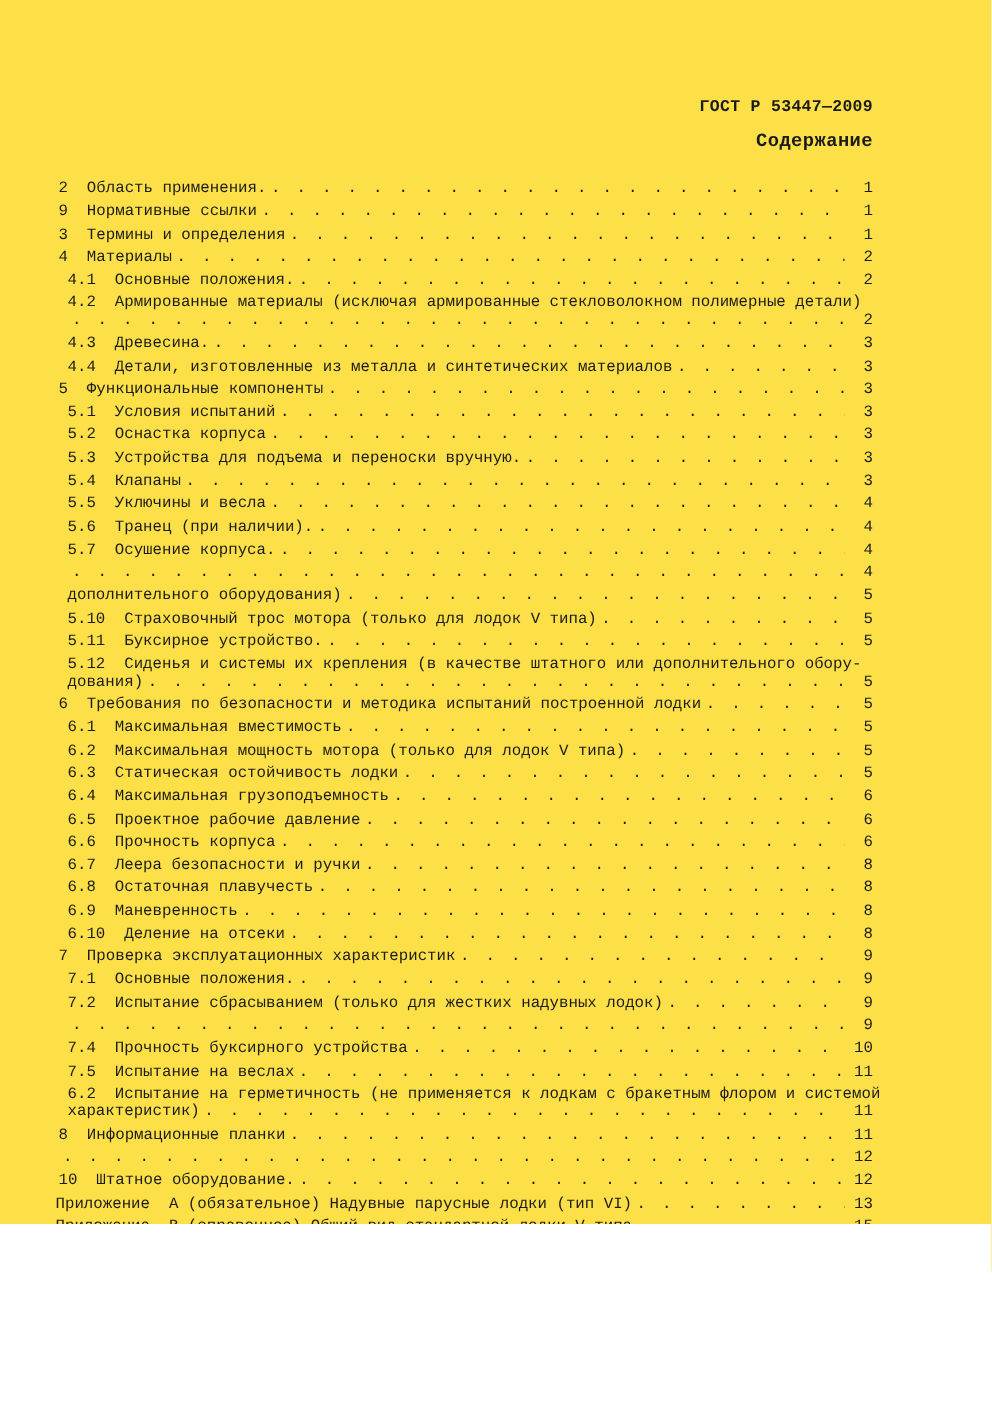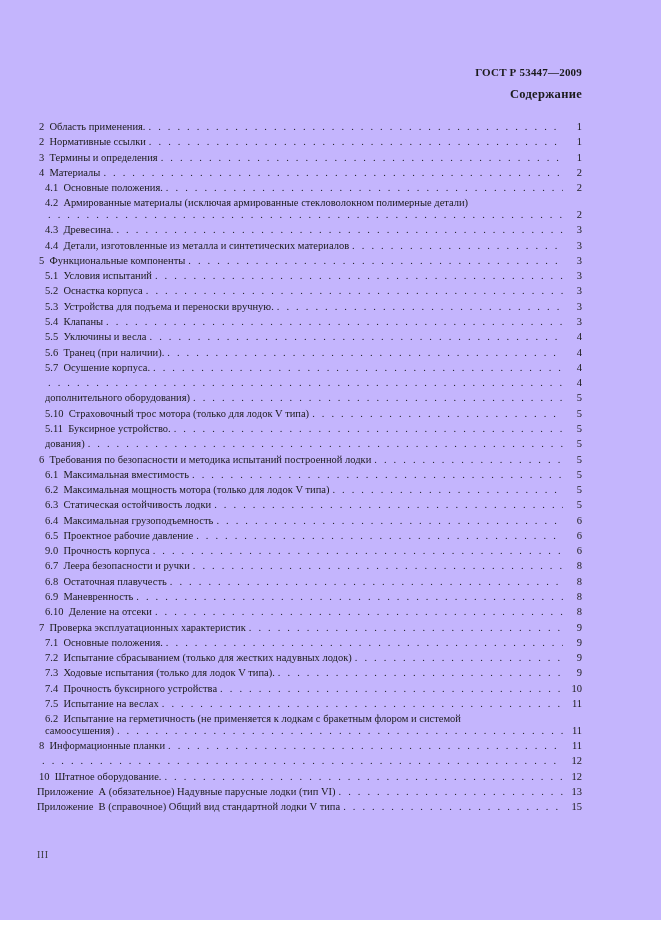--- a/index.html
+++ b/index.html
@@ -3,23 +3,23 @@
 <meta charset="utf-8">
 <style>
   html, body {
     margin: 0;
     padding: 0;
     background: #ffffff;
   }
   .page {
     position: relative;
     width: 661px;
-    height: 920px;
-    background: #c4b5fd;
-    font-family: Liberation Serif, serif;
+    height: 816px;
+    background: #fde047;
+    font-family: Liberation Mono, monospace;
     color: #1b1b1b;
     overflow: hidden;
   }
   .doc-code {
     position: absolute;
     top: 66px;
     left: 37px;
     right: 79px;
     text-align: right;
     font-size: 11px;
@@ -97,21 +97,21 @@
   <div class="toc" id="toc">
       <div class="item lvl0">
         <div class="trow">
           <span class="tlabel">2  Область применения.</span>
           <span class="leader" aria-hidden="true">. . . . . . . . . . . . . . . . . . . . . . . . . . . . . . . . . . . . . . . . . . . . . . . . . . . . . . . . . . . . . . . . . . . . . . . . . . . . . . . . . . . . . . . . . . . . . . . . . . . . . . . . . . . . . . . . . . . . . . . . . . . . . . . . . . </span>
           <span class="pagenum">1</span>
         </div>
       </div>
       <div class="item lvl0">
         <div class="trow">
-          <span class="tlabel">2  Нормативные ссылки</span>
+          <span class="tlabel">9  Нормативные ссылки</span>
           <span class="leader" aria-hidden="true">. . . . . . . . . . . . . . . . . . . . . . . . . . . . . . . . . . . . . . . . . . . . . . . . . . . . . . . . . . . . . . . . . . . . . . . . . . . . . . . . . . . . . . . . . . . . . . . . . . . . . . . . . . . . . . . . . . . . . . . . . . . . . . . . . . </span>
           <span class="pagenum">1</span>
         </div>
       </div>
       <div class="item lvl0">
         <div class="trow">
           <span class="tlabel">3  Термины и определения</span>
           <span class="leader" aria-hidden="true">. . . . . . . . . . . . . . . . . . . . . . . . . . . . . . . . . . . . . . . . . . . . . . . . . . . . . . . . . . . . . . . . . . . . . . . . . . . . . . . . . . . . . . . . . . . . . . . . . . . . . . . . . . . . . . . . . . . . . . . . . . . . . . . . . . </span>
           <span class="pagenum">1</span>
         </div>
@@ -228,20 +228,21 @@
         </div>
       </div>
       <div class="item lvl1">
         <div class="trow">
           <span class="tlabel">5.11  Буксирное устройство.</span>
           <span class="leader" aria-hidden="true">. . . . . . . . . . . . . . . . . . . . . . . . . . . . . . . . . . . . . . . . . . . . . . . . . . . . . . . . . . . . . . . . . . . . . . . . . . . . . . . . . . . . . . . . . . . . . . . . . . . . . . . . . . . . . . . . . . . . . . . . . . . . . . . . . . </span>
           <span class="pagenum">5</span>
         </div>
       </div>
       <div class="item lvl1">
+        <div class="tline">5.12  Сиденья и системы их крепления (в качестве штатного или дополнительного обору-</div>
         <div class="trow">
           <span class="tlabel">дования)</span>
           <span class="leader" aria-hidden="true">. . . . . . . . . . . . . . . . . . . . . . . . . . . . . . . . . . . . . . . . . . . . . . . . . . . . . . . . . . . . . . . . . . . . . . . . . . . . . . . . . . . . . . . . . . . . . . . . . . . . . . . . . . . . . . . . . . . . . . . . . . . . . . . . . . </span>
           <span class="pagenum">5</span>
         </div>
       </div>
       <div class="item lvl0">
         <div class="trow">
           <span class="tlabel">6  Требования по безопасности и методика испытаний построенной лодки</span>
           <span class="leader" aria-hidden="true">. . . . . . . . . . . . . . . . . . . . . . . . . . . . . . . . . . . . . . . . . . . . . . . . . . . . . . . . . . . . . . . . . . . . . . . . . . . . . . . . . . . . . . . . . . . . . . . . . . . . . . . . . . . . . . . . . . . . . . . . . . . . . . . . . . </span>
@@ -278,21 +279,21 @@
       </div>
       <div class="item lvl1">
         <div class="trow">
           <span class="tlabel">6.5  Проектное рабочие давление</span>
           <span class="leader" aria-hidden="true">. . . . . . . . . . . . . . . . . . . . . . . . . . . . . . . . . . . . . . . . . . . . . . . . . . . . . . . . . . . . . . . . . . . . . . . . . . . . . . . . . . . . . . . . . . . . . . . . . . . . . . . . . . . . . . . . . . . . . . . . . . . . . . . . . . </span>
           <span class="pagenum">6</span>
         </div>
       </div>
       <div class="item lvl1">
         <div class="trow">
-          <span class="tlabel">9.0  Прочность корпуса</span>
+          <span class="tlabel">6.6  Прочность корпуса</span>
           <span class="leader" aria-hidden="true">. . . . . . . . . . . . . . . . . . . . . . . . . . . . . . . . . . . . . . . . . . . . . . . . . . . . . . . . . . . . . . . . . . . . . . . . . . . . . . . . . . . . . . . . . . . . . . . . . . . . . . . . . . . . . . . . . . . . . . . . . . . . . . . . . . </span>
           <span class="pagenum">6</span>
         </div>
       </div>
       <div class="item lvl1">
         <div class="trow">
           <span class="tlabel">6.7  Леера безопасности и ручки</span>
           <span class="leader" aria-hidden="true">. . . . . . . . . . . . . . . . . . . . . . . . . . . . . . . . . . . . . . . . . . . . . . . . . . . . . . . . . . . . . . . . . . . . . . . . . . . . . . . . . . . . . . . . . . . . . . . . . . . . . . . . . . . . . . . . . . . . . . . . . . . . . . . . . . </span>
           <span class="pagenum">8</span>
         </div>
@@ -334,21 +335,20 @@
       </div>
       <div class="item lvl1">
         <div class="trow">
           <span class="tlabel">7.2  Испытание сбрасыванием (только для жестких надувных лодок)</span>
           <span class="leader" aria-hidden="true">. . . . . . . . . . . . . . . . . . . . . . . . . . . . . . . . . . . . . . . . . . . . . . . . . . . . . . . . . . . . . . . . . . . . . . . . . . . . . . . . . . . . . . . . . . . . . . . . . . . . . . . . . . . . . . . . . . . . . . . . . . . . . . . . . . </span>
           <span class="pagenum">9</span>
         </div>
       </div>
       <div class="item lvl1">
         <div class="trow">
-          <span class="tlabel">7.3  Ходовые испытания (только для лодок V типа).</span>
           <span class="leader" aria-hidden="true">. . . . . . . . . . . . . . . . . . . . . . . . . . . . . . . . . . . . . . . . . . . . . . . . . . . . . . . . . . . . . . . . . . . . . . . . . . . . . . . . . . . . . . . . . . . . . . . . . . . . . . . . . . . . . . . . . . . . . . . . . . . . . . . . . . </span>
           <span class="pagenum">9</span>
         </div>
       </div>
       <div class="item lvl1">
         <div class="trow">
           <span class="tlabel">7.4  Прочность буксирного устройства</span>
           <span class="leader" aria-hidden="true">. . . . . . . . . . . . . . . . . . . . . . . . . . . . . . . . . . . . . . . . . . . . . . . . . . . . . . . . . . . . . . . . . . . . . . . . . . . . . . . . . . . . . . . . . . . . . . . . . . . . . . . . . . . . . . . . . . . . . . . . . . . . . . . . . . </span>
           <span class="pagenum">10</span>
         </div>
@@ -356,21 +356,21 @@
       <div class="item lvl1">
         <div class="trow">
           <span class="tlabel">7.5  Испытание на веслах</span>
           <span class="leader" aria-hidden="true">. . . . . . . . . . . . . . . . . . . . . . . . . . . . . . . . . . . . . . . . . . . . . . . . . . . . . . . . . . . . . . . . . . . . . . . . . . . . . . . . . . . . . . . . . . . . . . . . . . . . . . . . . . . . . . . . . . . . . . . . . . . . . . . . . . </span>
           <span class="pagenum">11</span>
         </div>
       </div>
       <div class="item lvl1">
         <div class="tline">6.2  Испытание на герметичность (не применяется к лодкам с бракетным флором и системой</div>
         <div class="trow">
-          <span class="tlabel">самоосушения)</span>
+          <span class="tlabel">характеристик)</span>
           <span class="leader" aria-hidden="true">. . . . . . . . . . . . . . . . . . . . . . . . . . . . . . . . . . . . . . . . . . . . . . . . . . . . . . . . . . . . . . . . . . . . . . . . . . . . . . . . . . . . . . . . . . . . . . . . . . . . . . . . . . . . . . . . . . . . . . . . . . . . . . . . . . </span>
           <span class="pagenum">11</span>
         </div>
       </div>
       <div class="item lvl0">
         <div class="trow">
           <span class="tlabel">8  Информационные планки</span>
           <span class="leader" aria-hidden="true">. . . . . . . . . . . . . . . . . . . . . . . . . . . . . . . . . . . . . . . . . . . . . . . . . . . . . . . . . . . . . . . . . . . . . . . . . . . . . . . . . . . . . . . . . . . . . . . . . . . . . . . . . . . . . . . . . . . . . . . . . . . . . . . . . . </span>
           <span class="pagenum">11</span>
         </div>

